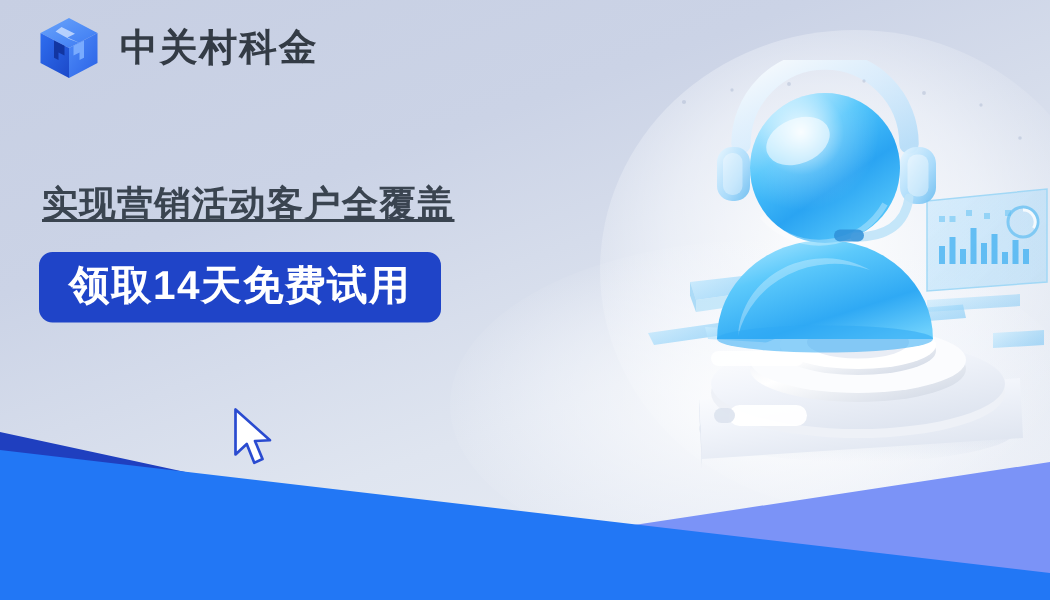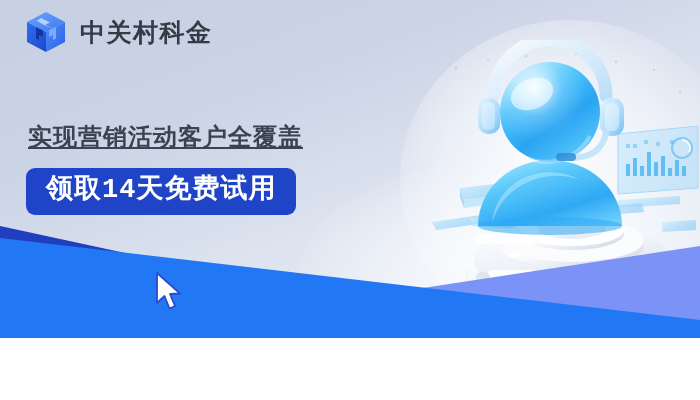--- a/index.html
+++ b/index.html
@@ -3,21 +3,21 @@
 <meta charset="utf-8">
 <style>
   html, body {
     margin: 0;
     padding: 0;
     background: #ffffff;
   }
   #banner {
     position: relative;
     width: 700px;
-    height: 338px;
+    height: 400px;
     overflow: hidden;
     font-family: "Liberation Sans", "DejaVu Sans", sans-serif;
     background: linear-gradient(160deg, #c7cfe3 0%, #cbd3e6 30%, #dfe5f0 62%, #eef1f7 100%);
   }
 
   
   .glow {
     position: absolute;
     border-radius: 50%;
     pointer-events: none;
@@ -84,21 +84,21 @@
     background: #1f44c8;
     color: #ffffff;
     font-size: 27px;
     font-weight: 700;
     letter-spacing: 1px;
     line-height: 1;
     border: none;
     border-radius: 9px;
     cursor: pointer;
     white-space: nowrap;
-    font-family: Liberation Mono, monospace;
+    font-family: Liberation Sans, sans-serif;
   }
 
   
   .cursor {
     position: absolute;
     left: 152px; top: 270px;
     width: 34px; height: 44px;
     z-index: 40;
   }
 

